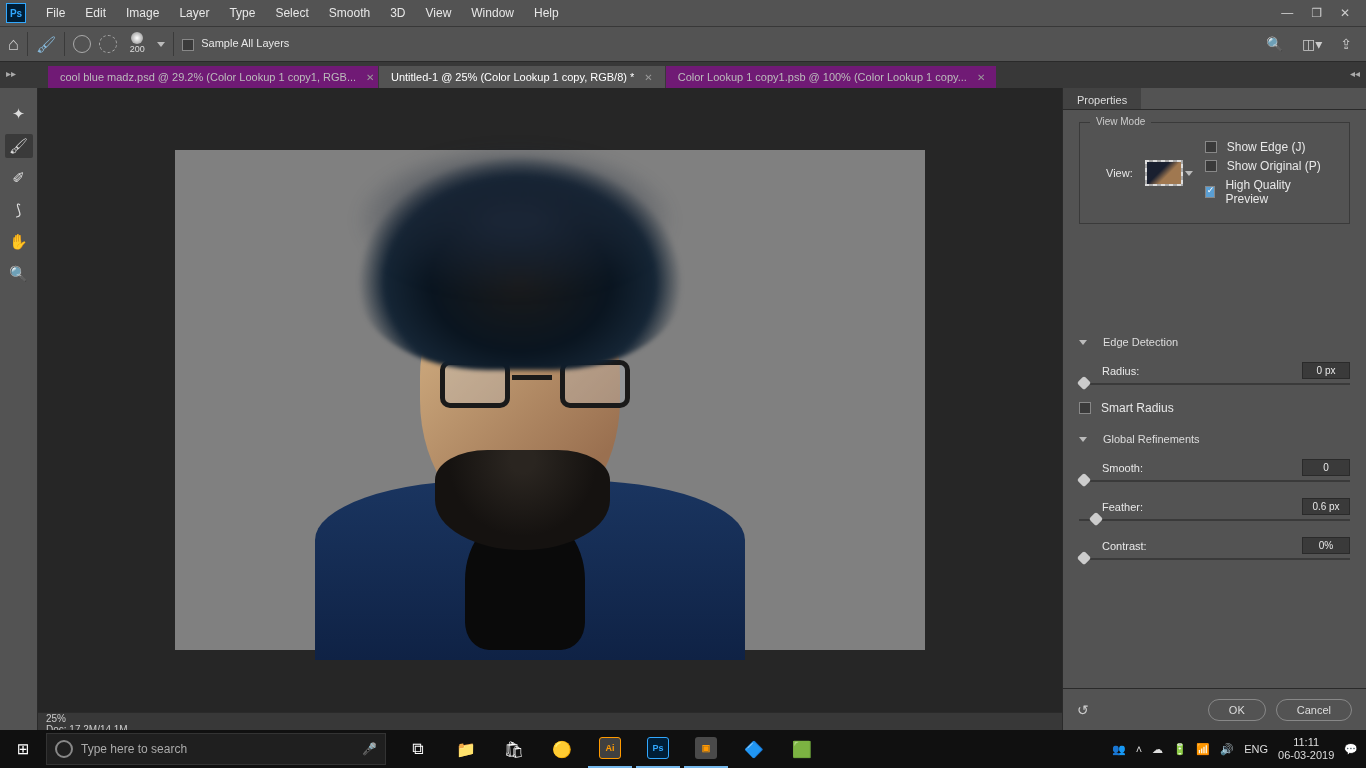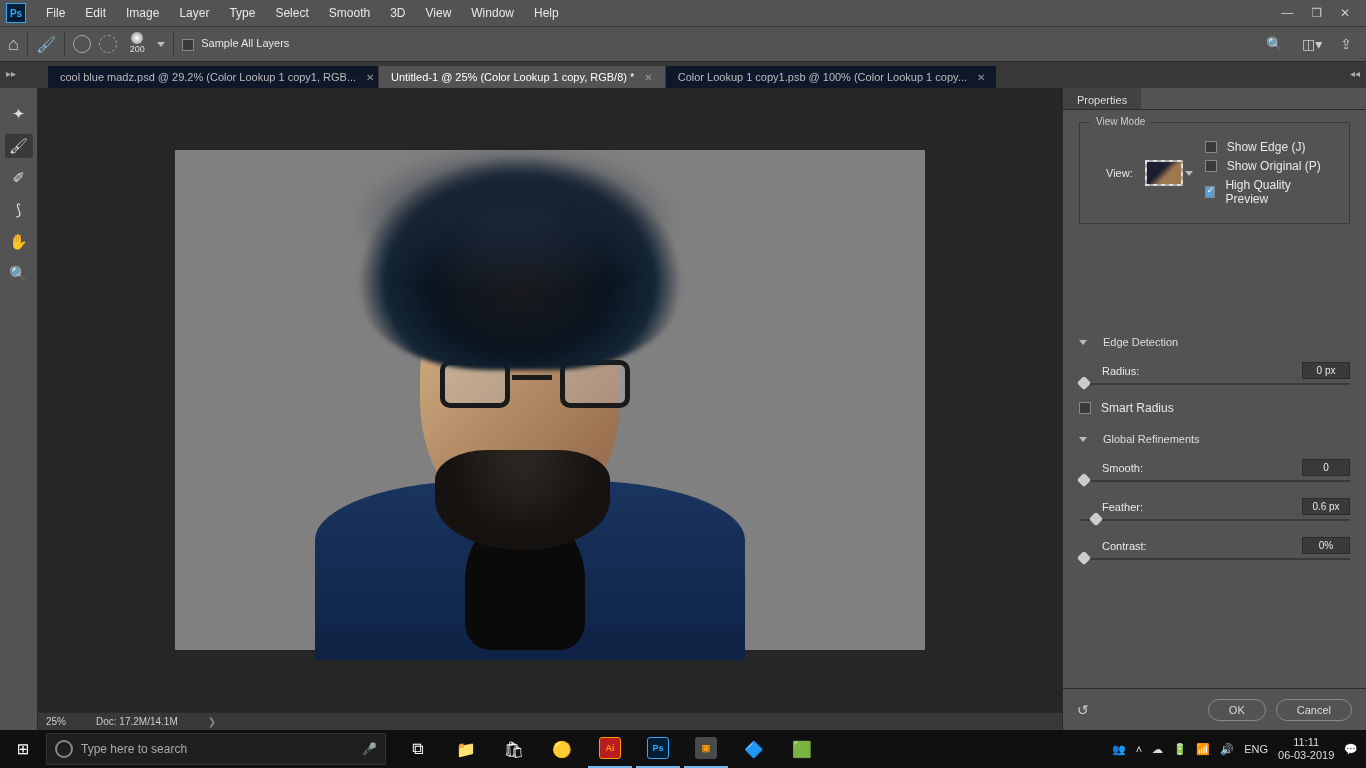--- a/index.html
+++ b/index.html
@@ -23,21 +23,21 @@
 .brush-dot { width: 12px; height: 12px; background: radial-gradient(circle,#fff,#888); border-radius:50%; }
 .brush-size { font-size: 9px; color:#ddd; }
 .chev-down { width:0;height:0;border-left:4px solid transparent;border-right:4px solid transparent;border-top:5px solid #bbb; display:inline-block;}
 .checkbox { width:12px;height:12px;border:1px solid #888;display:inline-block;vertical-align:middle;margin-right:4px;background:#3a3a3a;}
 .checkbox.checked { background:#5a9fd4;position:relative;}
 .checkbox.checked::after{content:"✓";font-size:9px;color:#fff;position:absolute;top:-2px;left:1px;}
 .opt-right { margin-left:auto; display:flex; gap:18px; align-items:center; color:#ccc; font-size:14px; padding-right:6px;}
 
 
 .tabbar { height: 26px; background: #383838; display:flex; align-items:flex-end; padding-left:48px; gap:1px;}
-.tab { padding: 5px 12px; font-size:11px; background:#0f172a; color:#bbb; display:flex;align-items:center;gap:6px; max-width:330px; white-space:nowrap; overflow:hidden;}
+.tab { padding: 5px 12px; font-size:11px; background:#701a75; color:#bbb; display:flex;align-items:center;gap:6px; max-width:330px; white-space:nowrap; overflow:hidden;}
 .tab.active { background:#535353; color:#fff; font-weight:500;}
 .tab .close-x { font-size:10px; color:#999; margin-left:4px;}
 
 
 .workspace { position:absolute; top:88px; left:0; right:0; bottom:38px; display:flex;}
 .toolbox { width:38px; background:#535353; border-right:1px solid #2a2a2a; display:flex; flex-direction:column; align-items:center; padding-top:14px; gap:8px;}
 .toolbox .tool { width:28px;height:24px;display:flex;align-items:center;justify-content:center;color:#ddd;font-size:15px;border-radius:2px;}
 .toolbox .tool.active { background:#3a3a3a; }
 .canvas-area { flex:1; background:#262626; display:flex;flex-direction:column; position:relative;}
 .canvas-vp { flex:1; display:flex; align-items:center; justify-content:center; overflow:hidden;}
@@ -47,21 +47,21 @@
 .hair::before { content:""; position:absolute; top:-20px; left:-30px; width:380px; height:180px; background:radial-gradient(ellipse, #1a2535 10%, transparent 60%); filter:blur(6px);}
 .face { position:absolute; top:120px; left:145px; width:200px; height:260px; background:linear-gradient(135deg,#c9a57a 20%,#9a7050 80%); border-radius:45% 45% 55% 55%;}
 .glasses { position:absolute; top:210px; left:165px; width:190px; height:50px;}
 .glasses .lens { position:absolute; width:70px; height:48px; border:5px solid #1a1a1a; border-radius:10px; background:rgba(200,210,220,0.3);}
 .glasses .lens.l { left:0; } .glasses .lens.r { right:0;}
 .glasses .bridge { position:absolute; top:15px; left:72px; width:40px; height:5px; background:#1a1a1a;}
 .beard { position:absolute; top:300px; left:160px; width:175px; height:100px; background:radial-gradient(ellipse at 50% 10%, #2a2520 10%, #151210 60%); border-radius:30% 30% 50% 50%;}
 .jacket { position:absolute; top:330px; left:40px; width:430px; height:180px; background:linear-gradient(180deg,#1a3560 0%,#0f2245 100%); border-radius:40% 40% 0 0 / 60px;}
 .neck-shadow { position:absolute; top:360px; left:190px; width:120px; height:140px; background:#0a0a0a; border-radius:50% 50% 20% 20%;}
 
-.statusbar { height:18px; background:#383838; border-top:1px solid #2a2a2a; display:flex; align-items:center; padding:0 8px; font-size:10px; color:#ccc; gap:30px;}
+.statusbar { height:18px; background:#383838; border-top:1px solid #2a2a2a; display:flex; padding:0 8px; font-size:10px; color:#ccc; flex-direction:column;}
 .statusbar .arrow { color:#888;}
 
 
 .right-panel { width:304px; background:#535353; border-left:1px solid #2a2a2a; display:flex; flex-direction:column;}
 .panel-tabbar { height:22px; display:flex; border-bottom:1px solid #2a2a2a;}
 .panel-tab { padding:6px 14px; background:#424242; font-size:11px; color:#ddd;}
 .panel-body { flex:1; padding:12px 16px; overflow-y:auto; position:relative;}
 .fieldset { border:1px solid #3a3a3a; padding:12px 26px; margin-bottom:14px; position:relative;}
 .fieldset .legend { position:absolute; top:-7px; left:10px; background:#535353; padding:0 6px; font-size:10px; color:#ccc;}
 .viewmode-row { display:flex; align-items:center; gap:12px;}
@@ -88,21 +88,21 @@
 .taskbar .start { width:46px; text-align:center; font-size:15px;}
 .taskbar .search { flex:0 0 340px; height:32px; margin:0; background:#1f1f1f; border:1px solid #333; display:flex; align-items:center; padding:0 8px; color:#aaa; gap:8px;}
 .taskbar .search .cortana{ width:18px;height:18px;border:2px solid #888;border-radius:50%;}
 .taskbar .mic { margin-left:auto; }
 .taskbar .tray { margin-left:auto; display:flex; align-items:center; gap:10px; padding-right:8px; font-size:11px; color:#ddd;}
 .taskbar .pins { display:flex; align-items:center; gap:4px; margin-left:10px;}
 .taskbar .pin { width:44px; height:38px; display:flex;align-items:center;justify-content:center; font-size:16px;}
 .taskbar .pin.active { border-bottom:2px solid #76b9ed;}
 .app-ico { width:22px;height:22px;display:flex;align-items:center;justify-content:center;border-radius:3px;font-size:9px;font-weight:bold;}
 .ico-ps{background:#001e36;color:#31a8ff;border:1px solid #31a8ff;}
-.ico-ai{background:#b91c1c;color:#ff9a00;border:1px solid #ff9a00;}
+.ico-ai{background:#404040;color:#ff9a00;border:1px solid #ff9a00;}
 .ico-st{background:#4a4a4a;color:#ff9800;}
 .clock{ text-align:center; line-height:1.2; font-size:11px;}
 </style>
 </head>
 <body>
 
 <div class="menubar">
   <div class="ps-logo">Ps</div>
   <div class="item">File</div>
   <div class="item">Edit</div>

